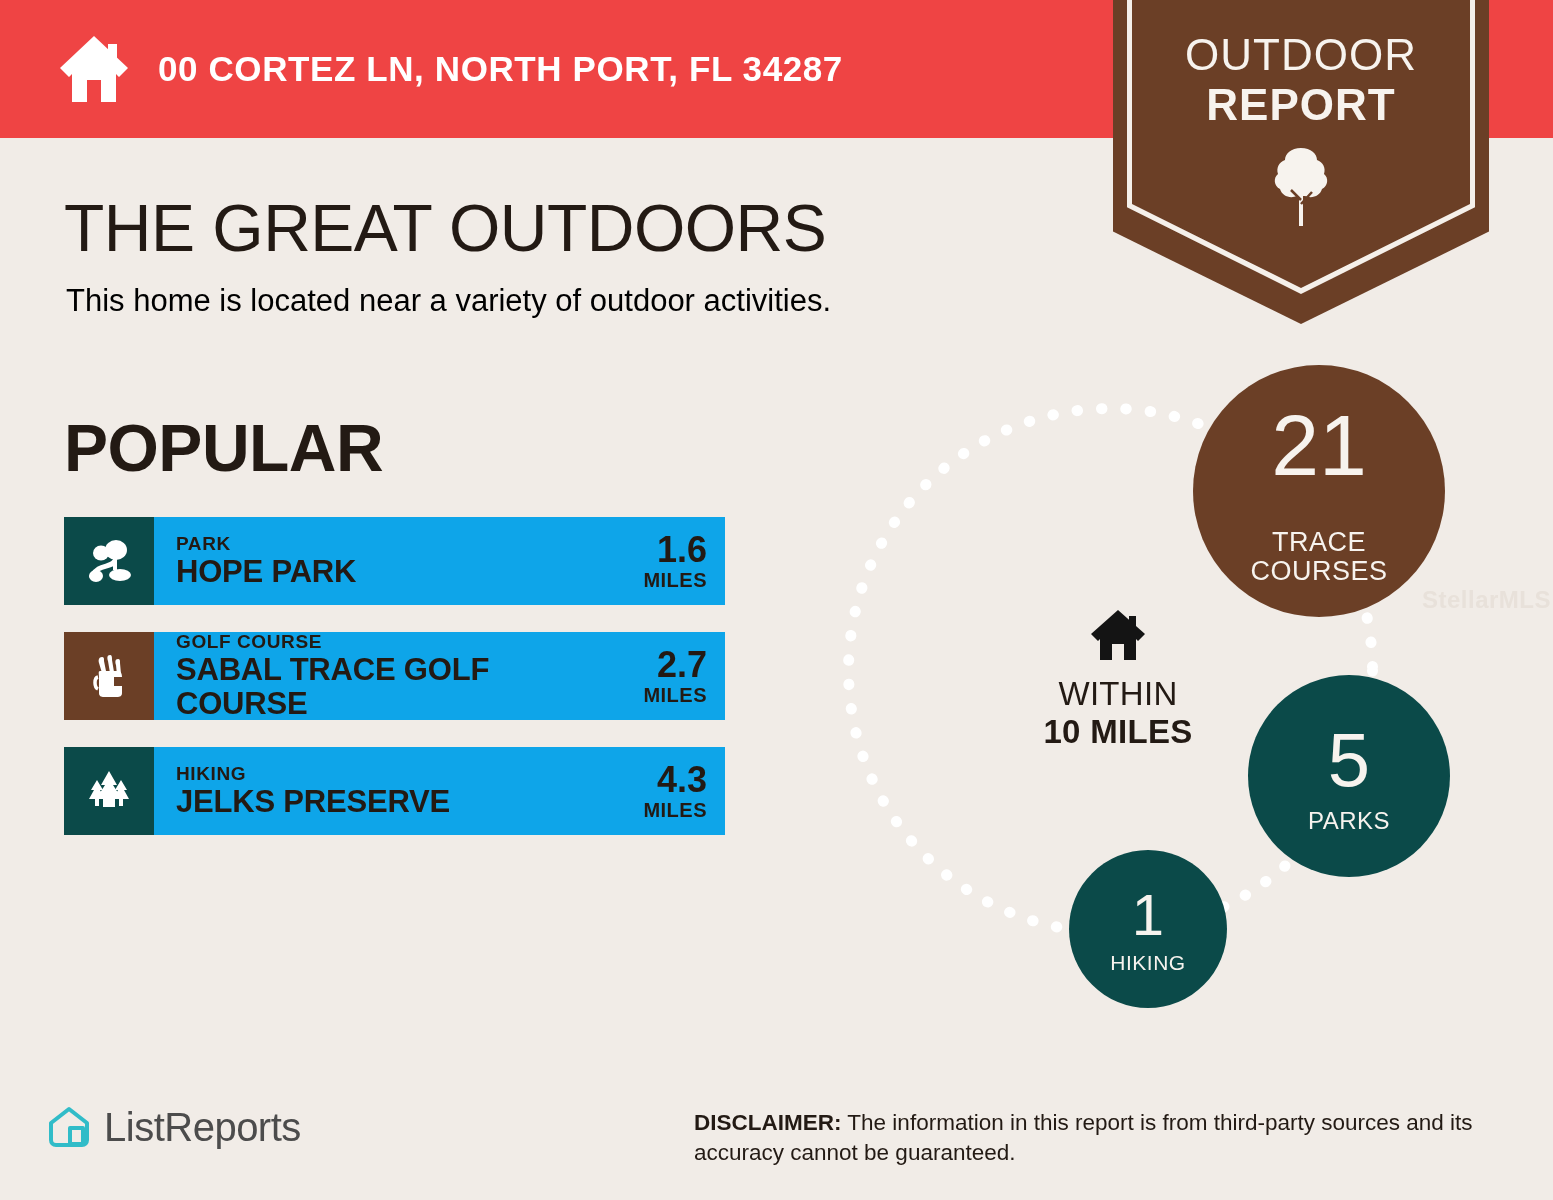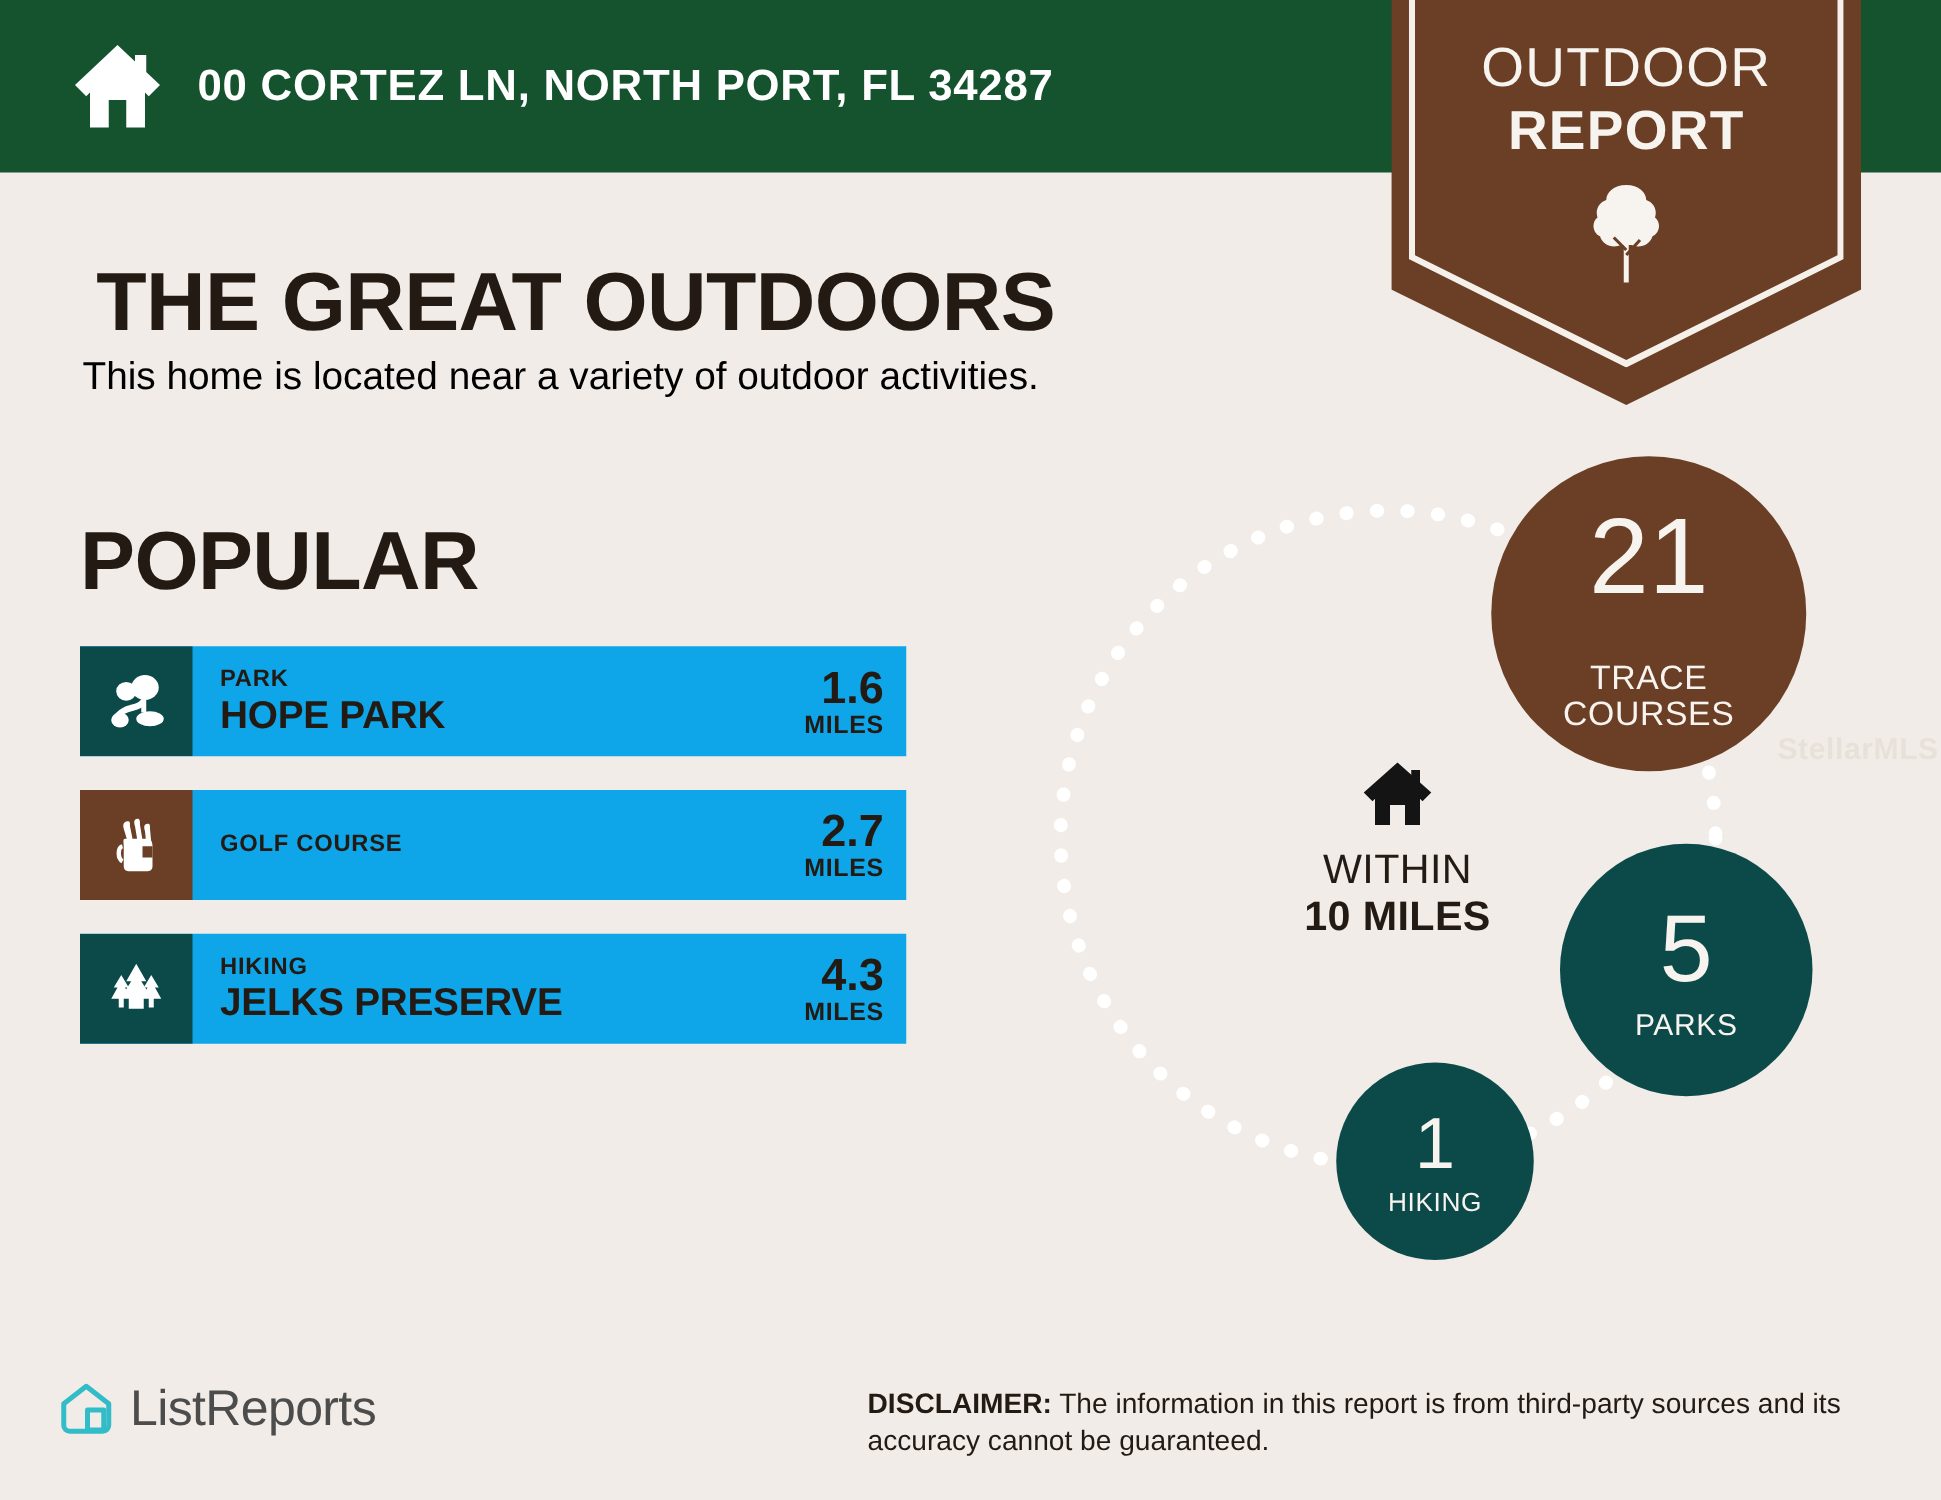--- a/index.html
+++ b/index.html
@@ -15,21 +15,21 @@
     position: relative;
     color: #231a14;
   }
 
   
   .header-bar {
     position: absolute;
     left: 0; top: 0;
     width: 1553px;
     height: 138px;
-    background: #14532d;
+    background: #ef4444;
     display: flex;
     align-items: center;
   }
   .header-home-icon {
     margin-left: 58px;
     width: 72px;
     height: 70px;
     flex: none;
   }
   .header-address {
@@ -88,24 +88,24 @@
     width: 64px;
     height: 82px;
   }
 
   
   .title {
     position: absolute;
     left: 64px;
     top: 190px;
     font-size: 66px;
-    font-weight: bold;
+    font-weight: normal;
     letter-spacing: -0.5px;
     color: #231a14;
-    margin: 13px;
+    margin: 0;
   }
   .subtitle {
     position: absolute;
     left: 66px;
     top: 283px;
     font-size: 31px;
     color: #000000;
   }
 
   
@@ -361,20 +361,21 @@
         <path d="M18 6 C15 6 14 9 15 12 L18 22 L22 20 L20 10 C20 7 20 6 18 6 Z" fill="#ffffff"></path>
         <path d="M26 4 C23 4 23 7 24 10 L26 22 L30 21 L28 9 C28 6 28 4 26 4 Z" fill="#ffffff"></path>
         <path d="M34 8 C31 8 31 11 32 14 L33 24 L37 23 L36 12 C36 9 36 8 34 8 Z" fill="#ffffff"></path>
         <path d="M16 20 L34 20 C37 20 38 23 38 26 L38 42 C38 45 36 46 33 46 L20 46 C17 46 15 45 15 42 L15 26 C15 23 14 20 16 20 Z" fill="#ffffff"></path>
         <path d="M14 26 C10 27 10 36 14 38" stroke="#ffffff" stroke-width="3.5" fill="none"></path>
         <rect x="30" y="26" width="8" height="9" fill="#6b3f26"></rect>
       </svg>
     </div>
     <div class="poi-info">
       <div class="poi-cat">GOLF COURSE</div>
+      <div class="poi-name wrap">SABAL TRACE GOLF COURSE</div>
     </div>
     <div class="poi-dist">
       <div class="poi-dist-val">2.7</div>
       <div class="poi-dist-unit">MILES</div>
     </div>
   </div>
 
   <div class="poi-row">
     <div class="poi-icon-tile" style="background:#0b4a49">
       <svg viewBox="0 0 50 50">

